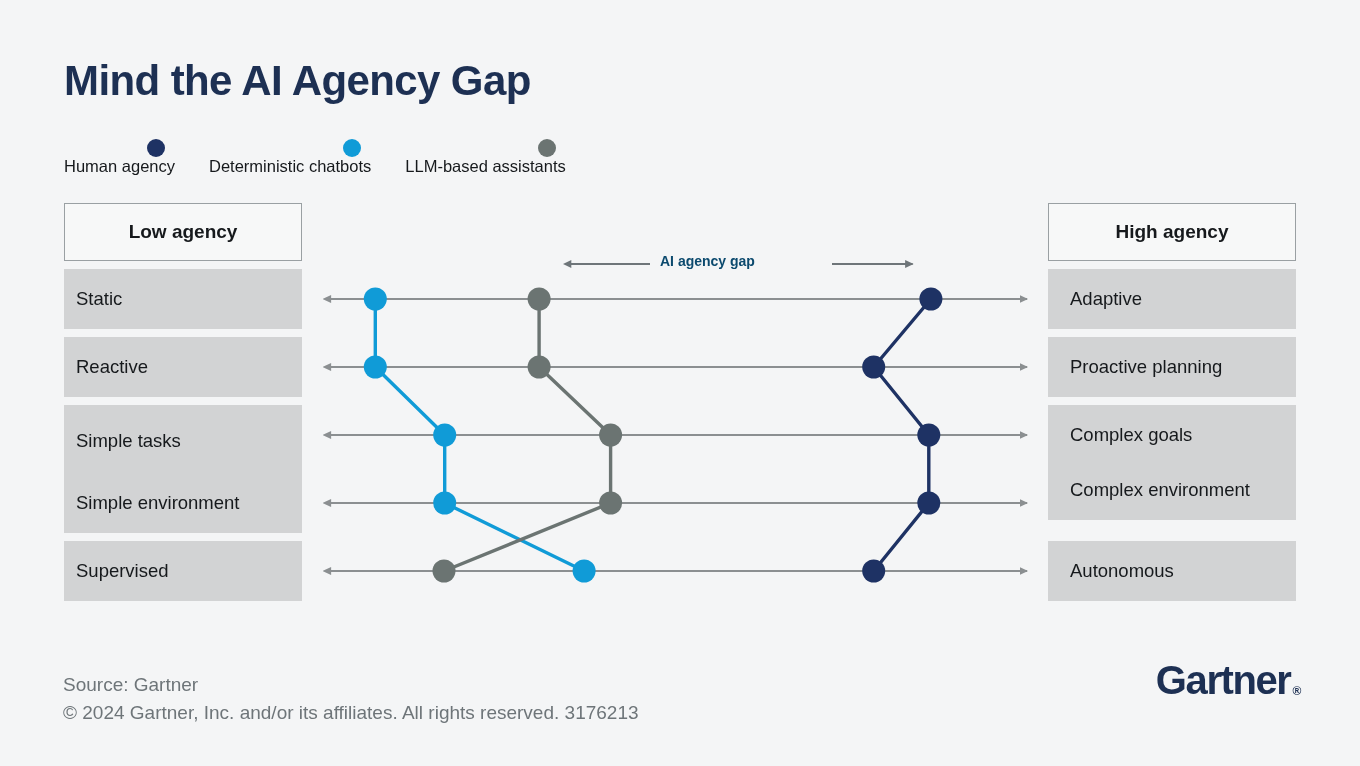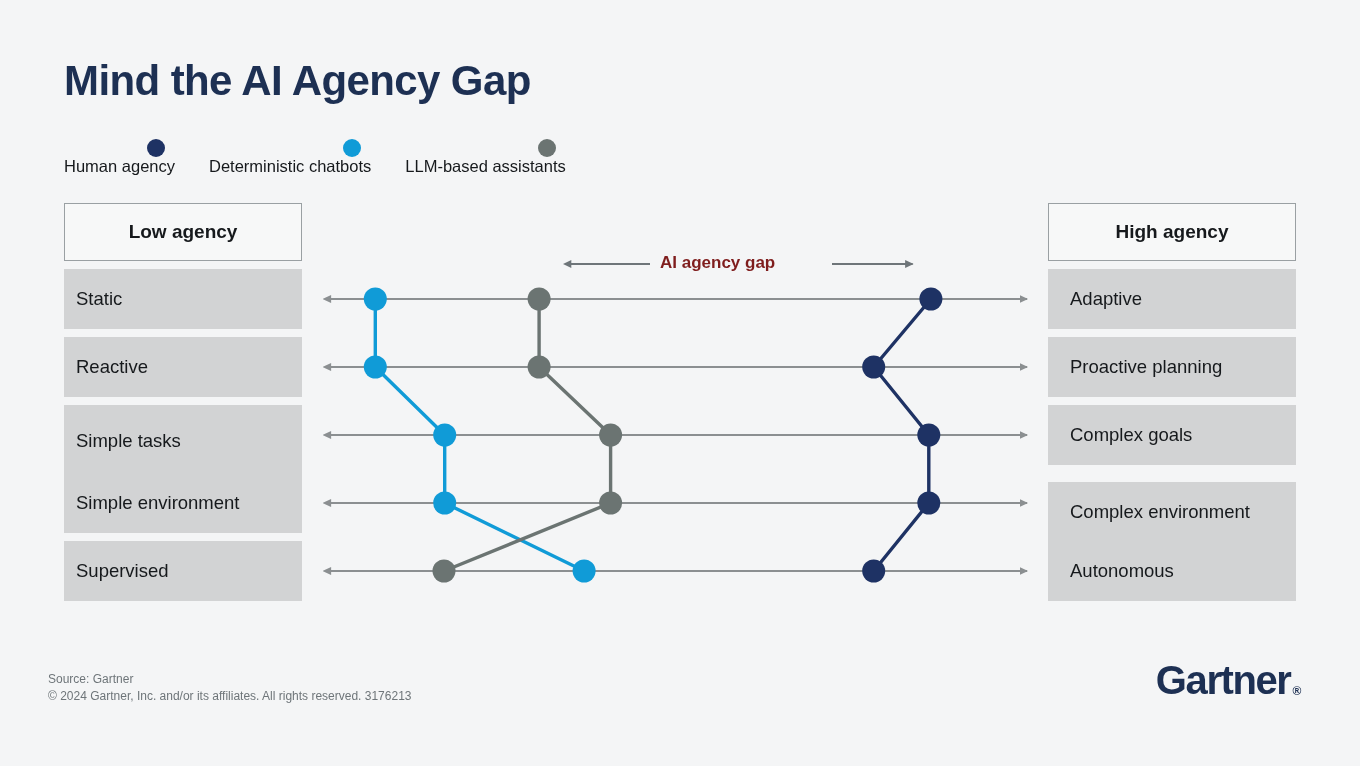--- a/index.html
+++ b/index.html
@@ -58,28 +58,28 @@
   }
   .band.left{left:64px;width:238px;padding-left:12px;}
   .band.right{left:1048px;width:248px;padding-left:22px;}
 
   
   #plot{position:absolute;left:0;top:0;width:1360px;height:766px;pointer-events:none;}
 
   
   .gap-label{
     position:absolute;
-    font-size:17px;font-weight:700;color:#7f1d1d;
+    font-size:14px;font-weight:700;color:#0c4a6e;
     white-space:nowrap;
   }
 
   
   .source{
-    position:absolute;left:48px;top:671px;
-    font-size:12px;color:#6e7579;line-height:1.45;
+    position:absolute;left:63px;top:671px;
+    font-size:19px;color:#6e7579;line-height:1.45;
   }
   .logo{
     position:absolute;right:60px;top:660px;
     font-size:40px;font-weight:700;color:#1d3053;
     letter-spacing:-1.4px;line-height:1;
     display:flex;align-items:flex-end;
   }
   .logo .reg{font-size:12px;font-weight:700;margin-left:2px;margin-bottom:3px;}
 </style>
 </head>
@@ -126,21 +126,21 @@
       </div>
       <div class="band left" style="top: 405px; height: 72px;">
         <span>Simple tasks</span>
       </div>
       <div class="band right" style="top: 405px; height: 60px;">
         <span>Complex goals</span>
       </div>
       <div class="band left" style="top: 473px; height: 60px;">
         <span>Simple environment</span>
       </div>
-      <div class="band right" style="top: 482px; height: 60px;">
+      <div class="band right" style="top: 460px; height: 60px;">
         <span>Complex environment</span>
       </div>
       <div class="band left" style="top: 541px; height: 60px;">
         <span>Supervised</span>
       </div>
       <div class="band right" style="top: 541px; height: 60px;">
         <span>Autonomous</span>
       </div>
     </div>
 

